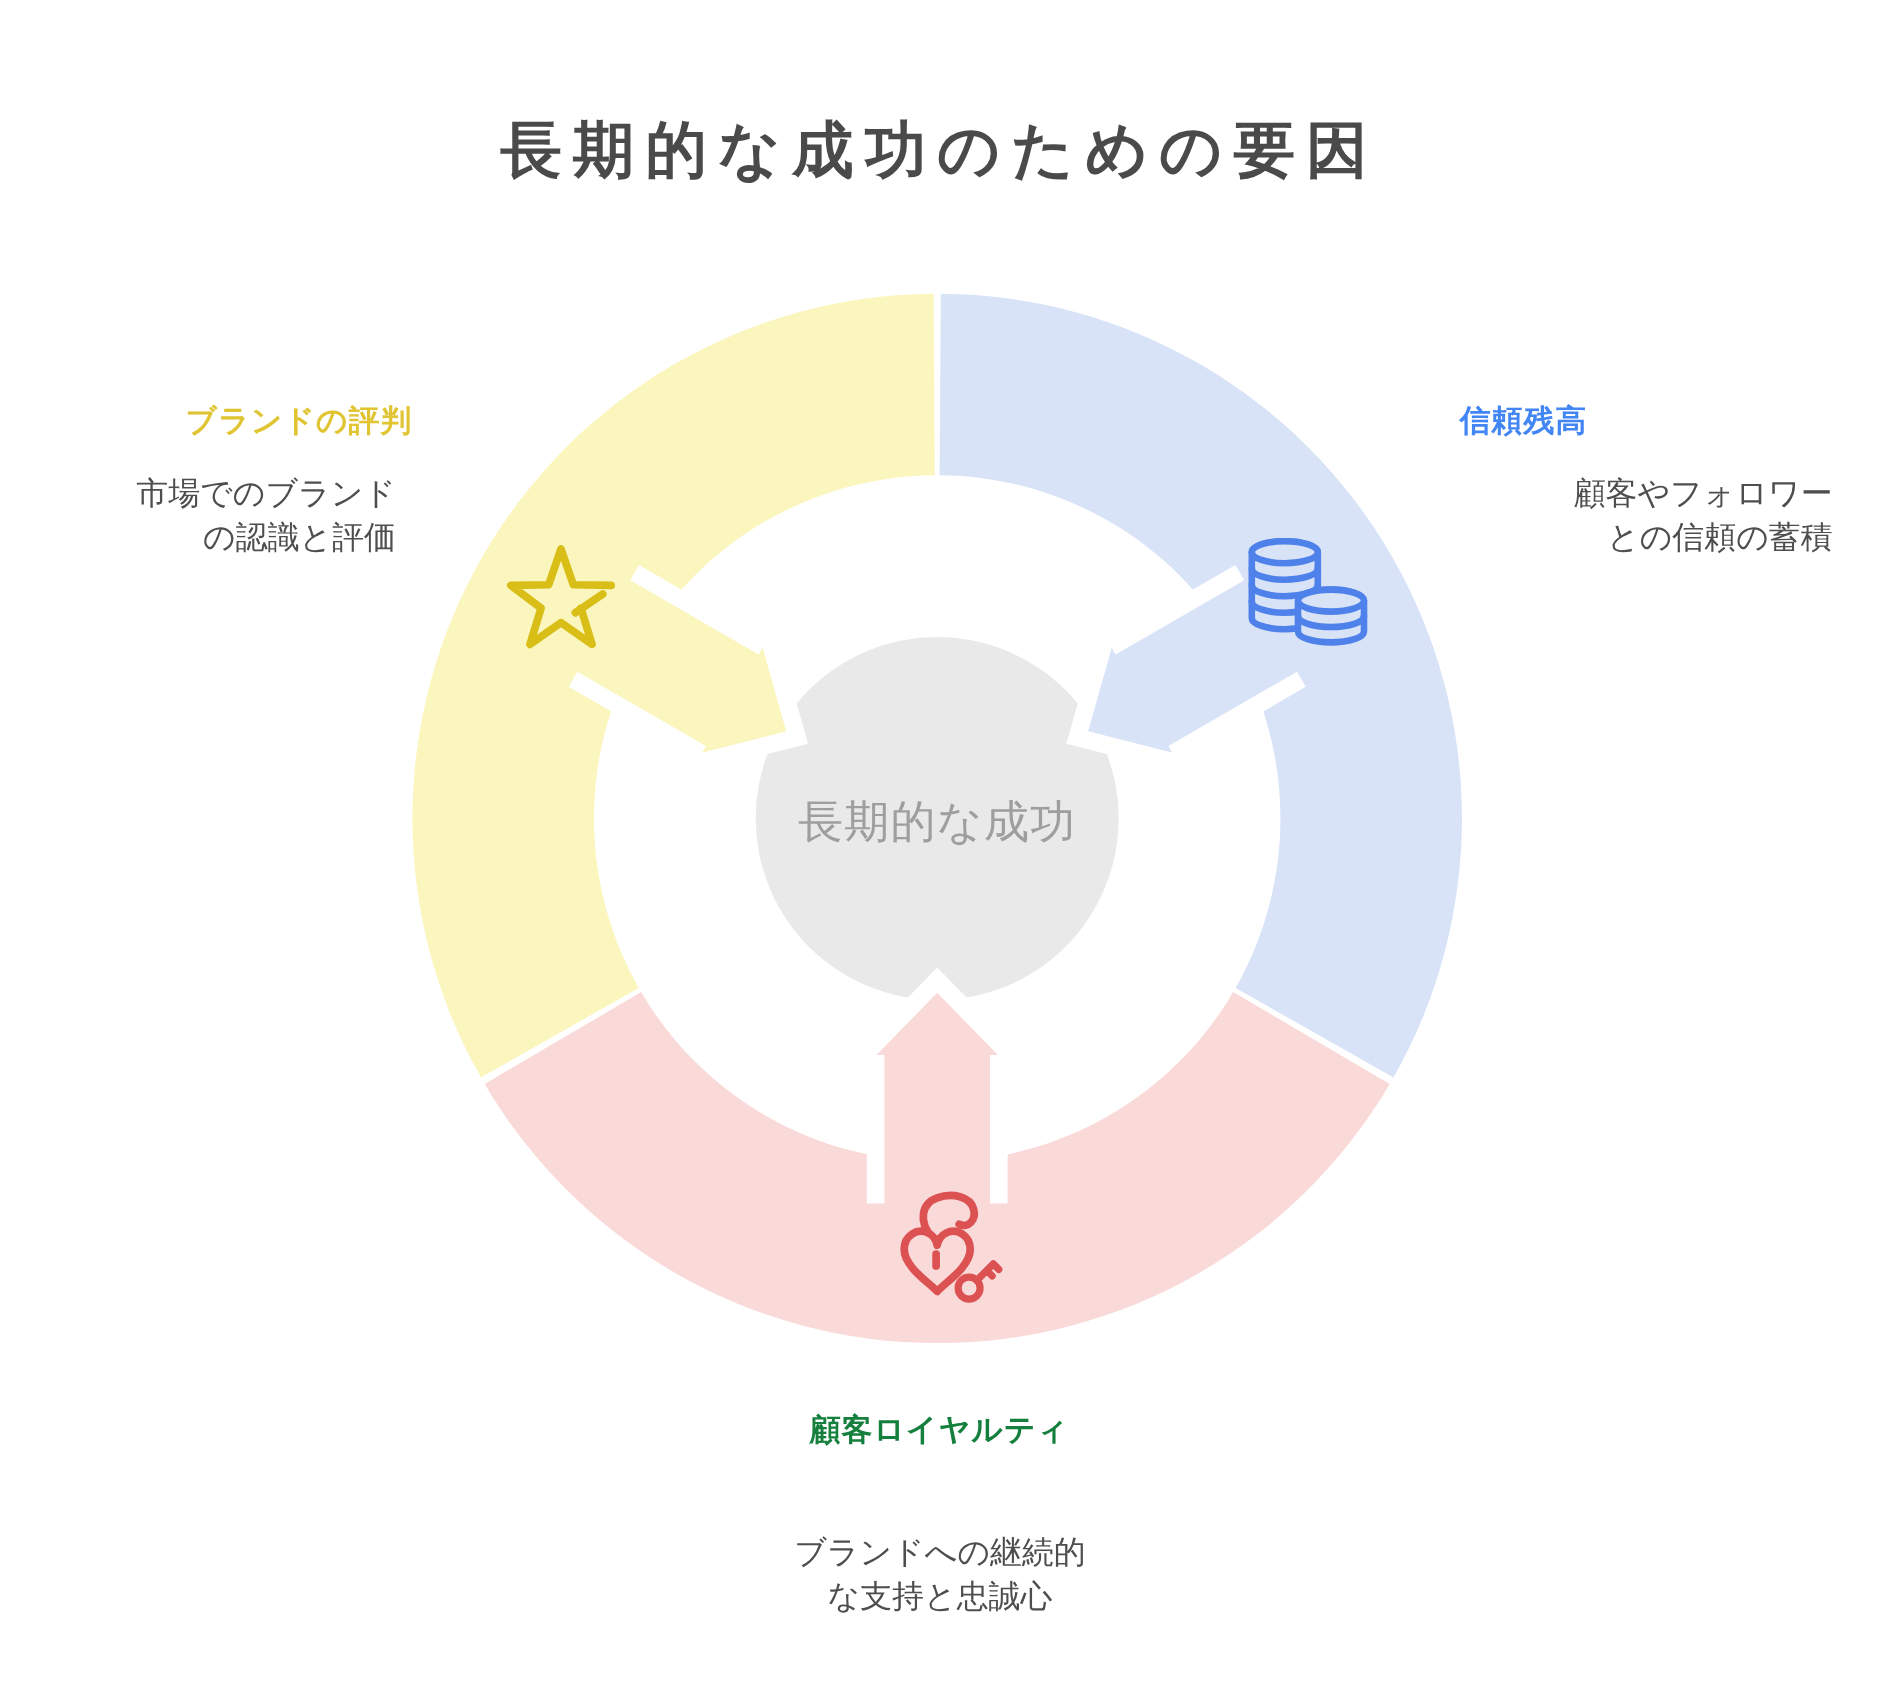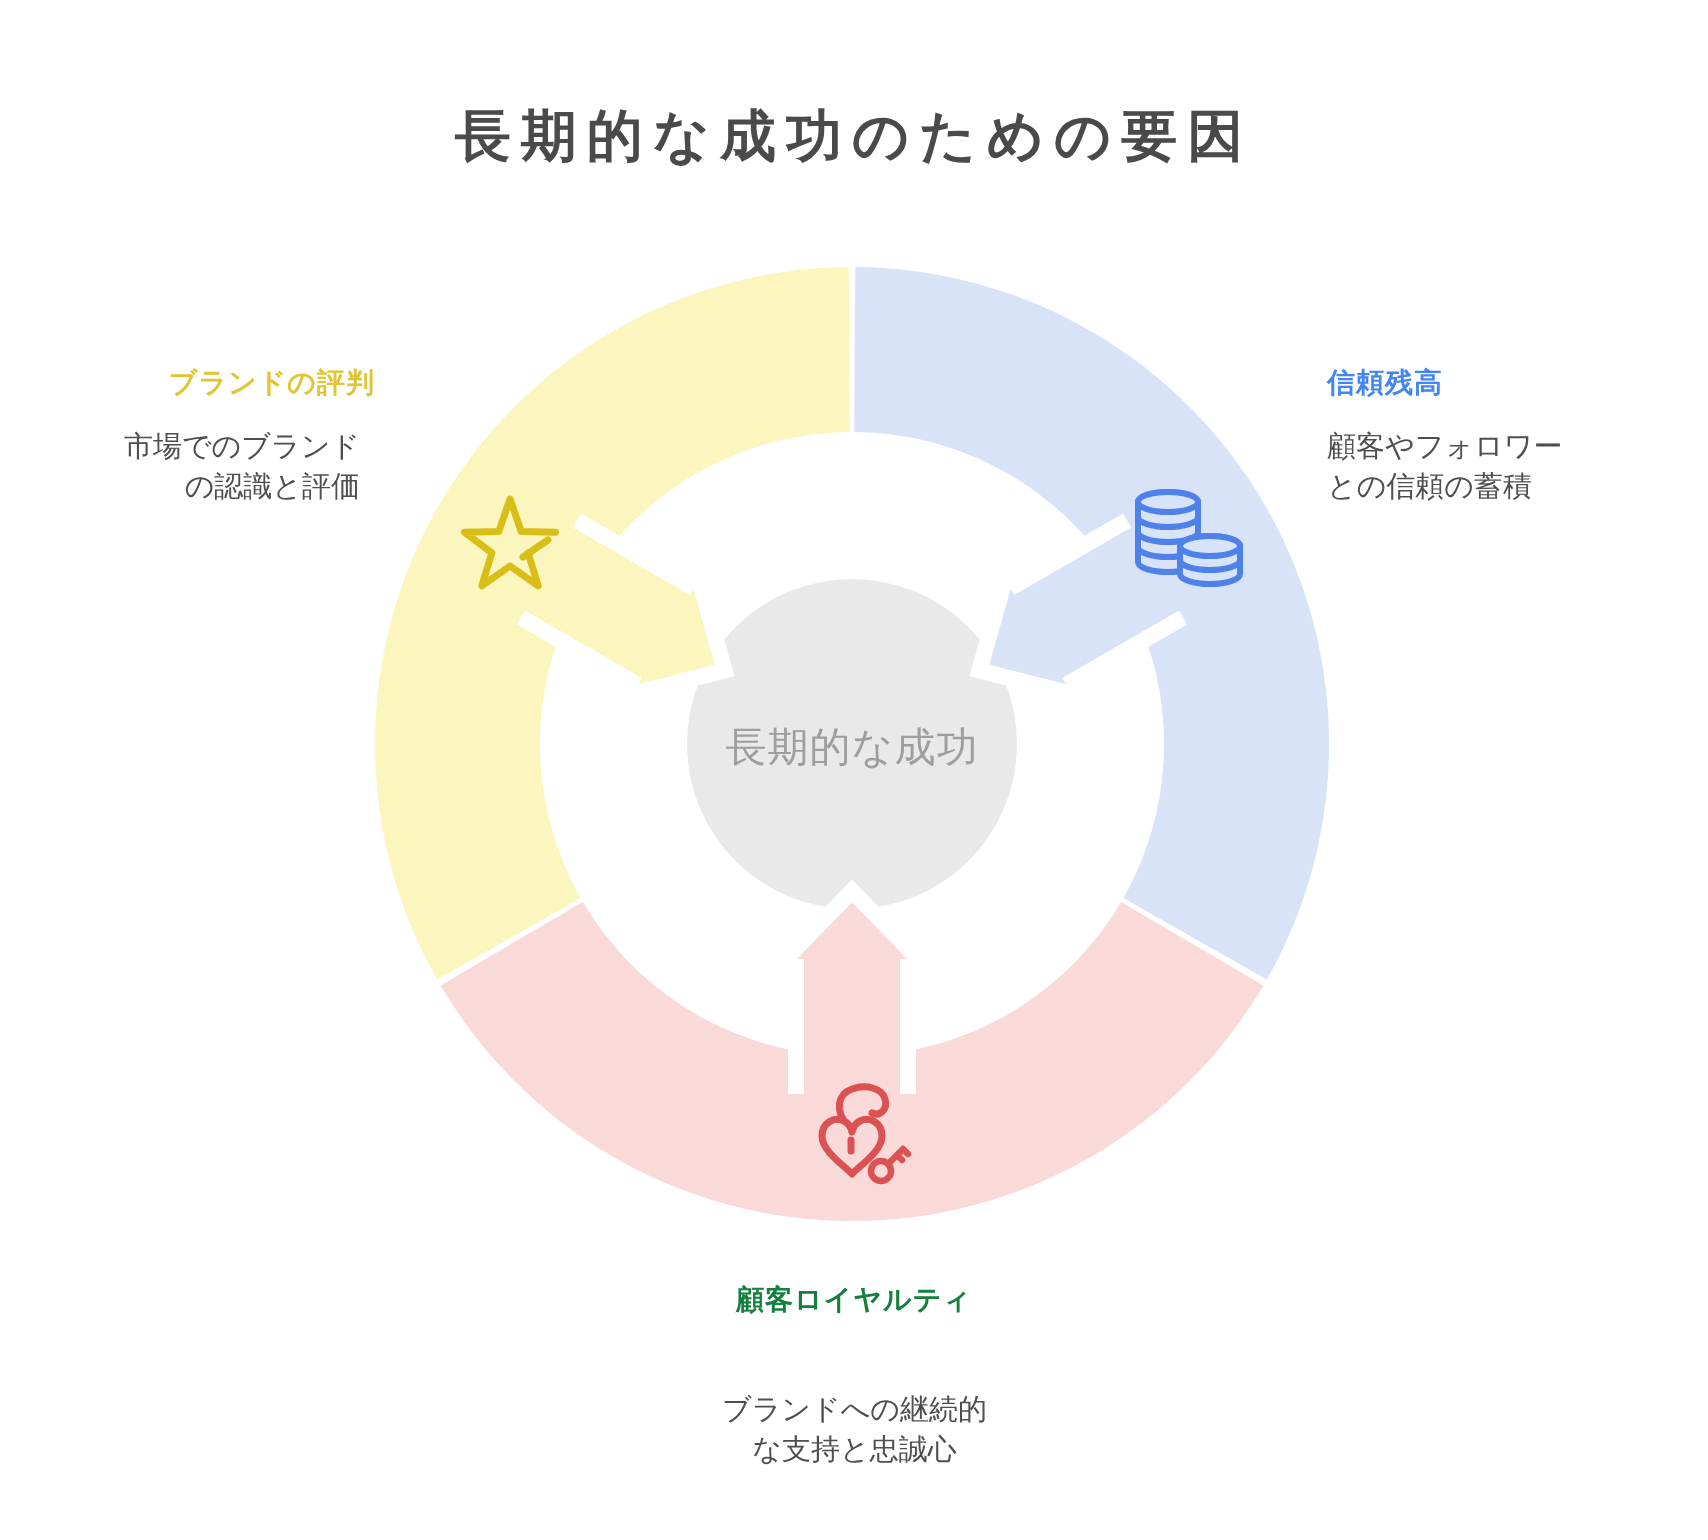--- a/index.html
+++ b/index.html
@@ -13,26 +13,26 @@
   .page-title{
     position:absolute;left:0;right:0;top:106px;
     text-align:center;font-size:56px;font-weight:bold;
     letter-spacing:10px;color:#4A4A4A;line-height:60px;
   }
   .factor-label{
     font-size:28px;font-weight:bold;line-height:50px;letter-spacing:1px;
     white-space:nowrap;
   }
   .factor-desc{
-    font-size:29px;line-height:40px;color:#4E4E4E;letter-spacing:0px;font-family:Liberation Mono, monospace;
+    font-size:29px;line-height:40px;color:#4E4E4E;letter-spacing:0px;
   }
   .label-left{position:absolute;right:1333px;top:358px;text-align:right;}
   .desc-left{position:absolute;right:1348px;top:429px;width:262px;text-align:right;}
   .label-right{position:absolute;left:1327px;top:358px;text-align:left;}
-  .desc-right{position:absolute;left:1327px;top:429px;width:262px;text-align:left;}
+  .desc-right{position:absolute;left:1404px;top:429px;width:262px;text-align:right;}
   .label-bottom{
     position:absolute;left:703px;top:1275px;width:302px;text-align:center;
     white-space:normal;
   }
   .desc-bottom{position:absolute;left:718px;top:1392px;width:273px;text-align:center;}
   .center-label{
     position:absolute;left:602px;top:722px;width:500px;text-align:center;
     font-size:41px;font-weight:normal;line-height:50px;color:#9E9E9E;letter-spacing:1px;
   }
 </style>

